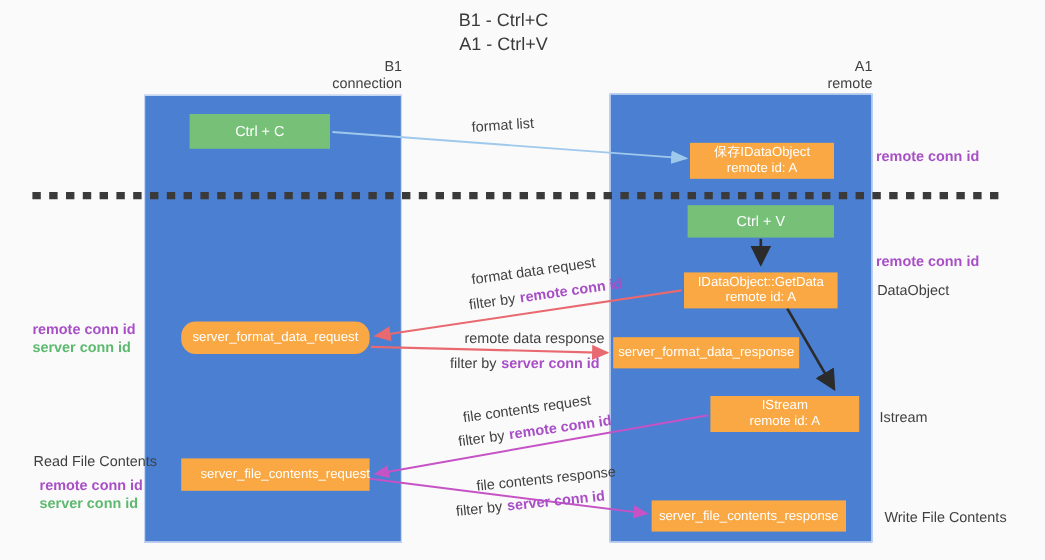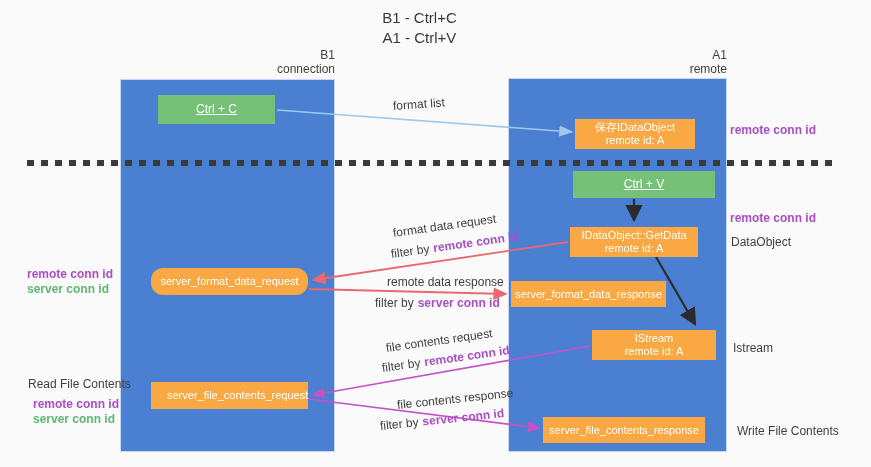--- a/index.html
+++ b/index.html
@@ -38,21 +38,21 @@
   }
   .arrow-layer { position: absolute; left: 0; top: 0; z-index: 2; }
   .node {
     position: absolute;
     box-sizing: border-box;
     color: #ffffff;
     text-align: center;
     z-index: 3;
     white-space: nowrap;
   }
-  .node.green { background: #76c078; font-size: 12px; text-decoration: underline; }
+  .node.green { background: #76c078; font-size: 12px; }
   .node.orange { background: #f9a843; font-size: 11px; }
   .node .l { display: block; }
   .lbl {
     position: absolute;
     font-size: 12px;
     color: #3f3f3f;
     white-space: nowrap;
     z-index: 4;
   }
   .lbl .black { color: #3f3f3f; padding-right: 4px; }
@@ -119,21 +119,21 @@
 
   <div class="node green" style="left:158px;top:95px;width:117px;height:29px;line-height:29px;">
     <span>Ctrl + C</span>
   </div>
 
   <div class="node orange" style="left:575px;top:119px;width:120px;height:30px;padding-top:2px;line-height:13px;">
     <span class="l">保存IDataObject</span>
     <span class="l">remote id: A</span>
   </div>
 
-  <div class="node green" style="left:573px;top:171px;width:142px;height:27px;line-height:27px;">
+  <div class="node green" style="left:573px;top:171px;width:122px;height:27px;line-height:27px;">
     <span>Ctrl + V</span>
   </div>
 
   <div class="node orange" style="left:570px;top:227px;width:128px;height:30px;padding-top:2px;line-height:13px;">
     <span class="l">IDataObject::GetData</span>
     <span class="l">remote id: A</span>
   </div>
 
   <div class="node orange" style="left:151px;top:268px;width:157px;height:27px;line-height:27px;border-radius:12px;">
     <span>server_format_data_request</span>

